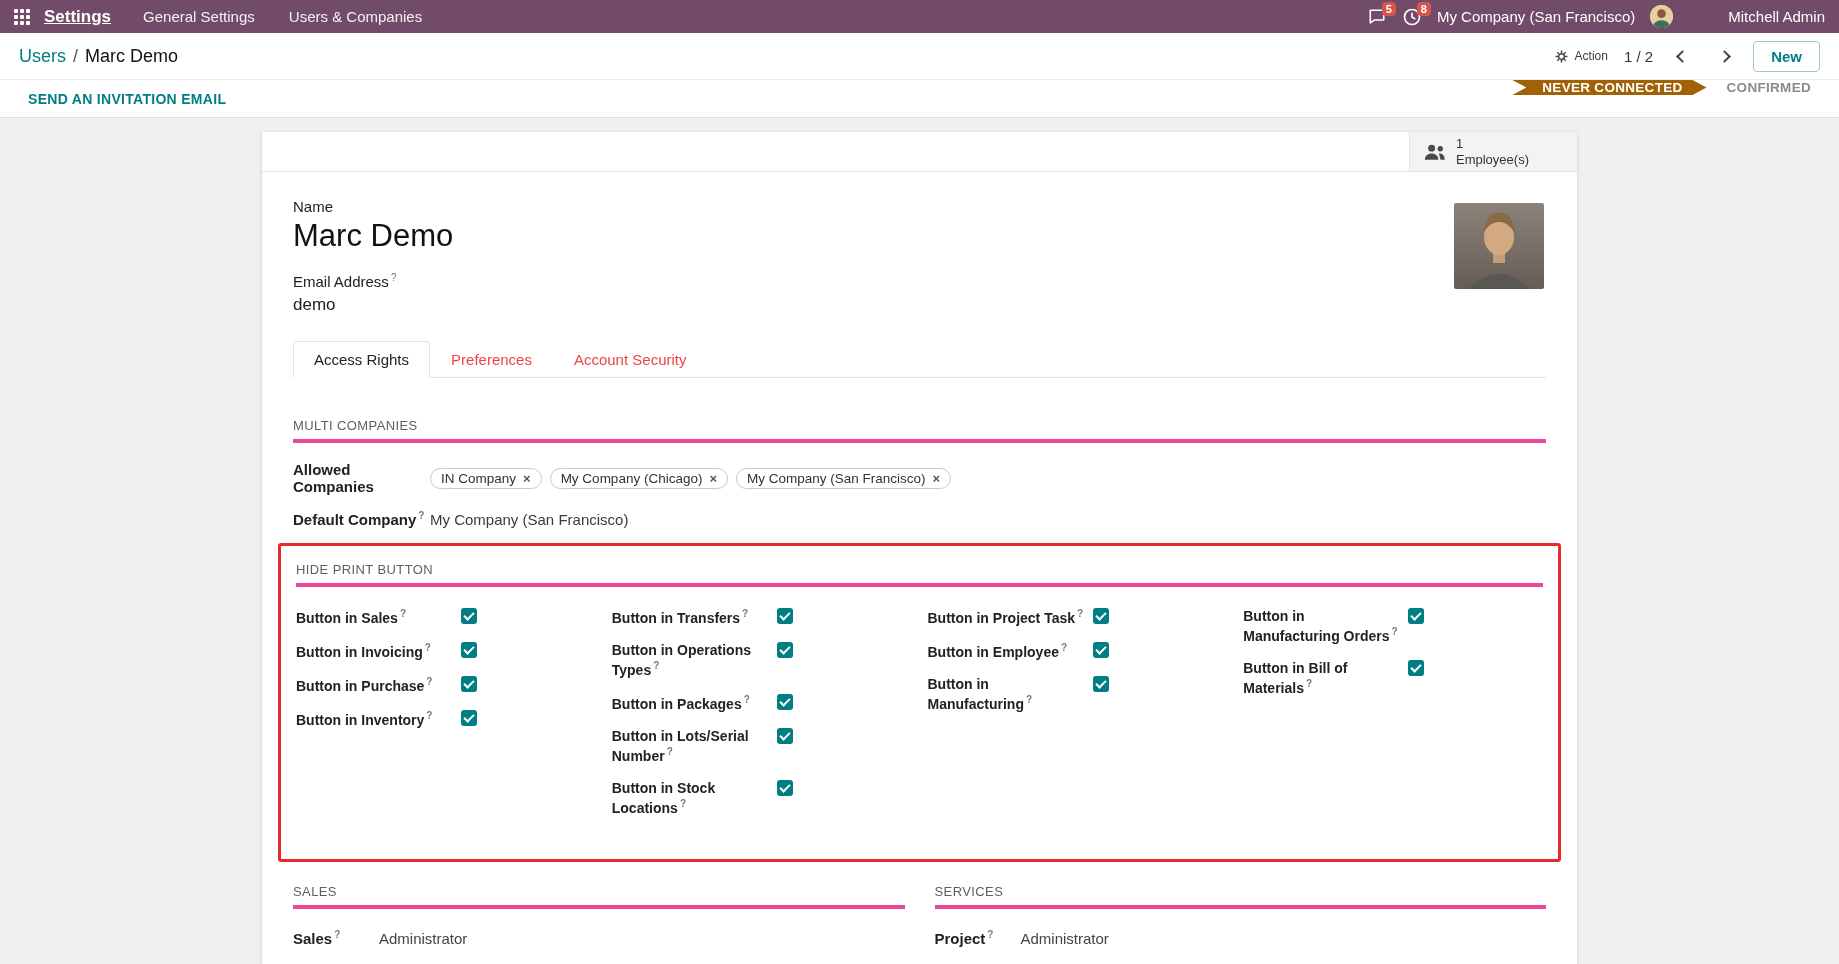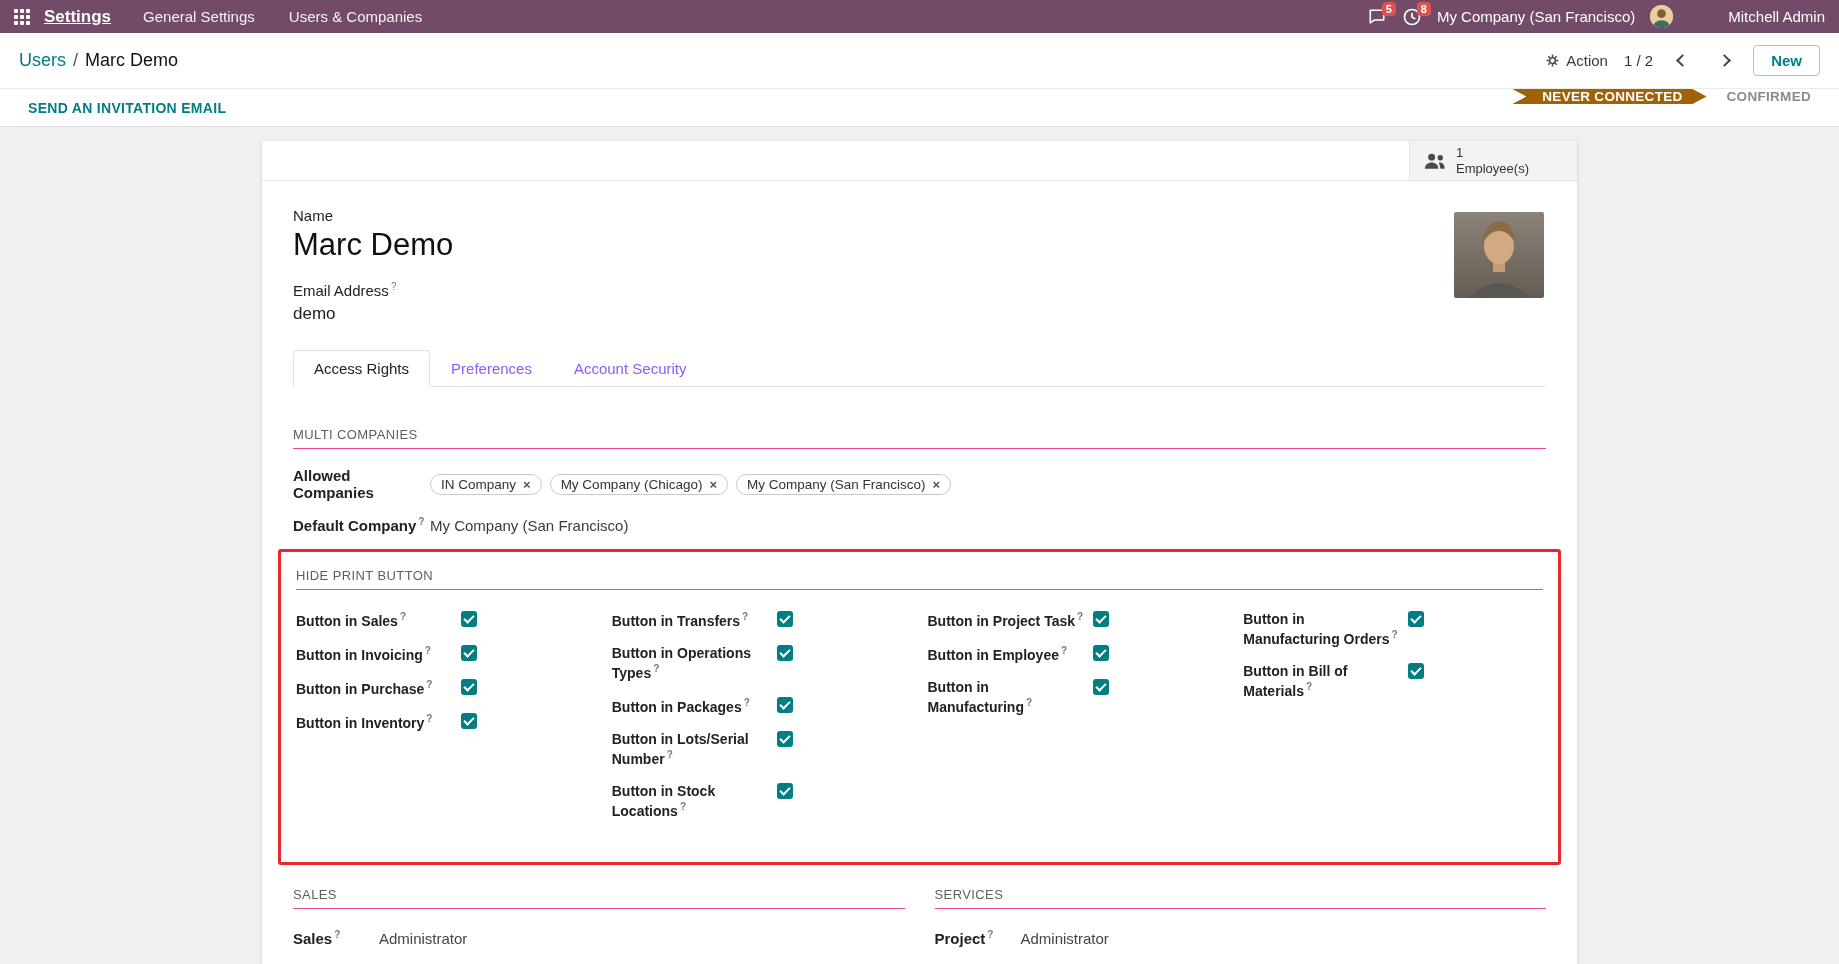--- a/index.html
+++ b/index.html
@@ -26,29 +26,29 @@
     position: absolute; top: -5px; right: -9px;
     background: #D9534F; color: #fff; font-size: 11px; font-weight: bold;
     border-radius: 4px; padding: 0 4px; line-height: 14px;
   }
   .tb-company { font-size: 15px; cursor: pointer; }
   .tb-avatar { width: 23px; height: 23px; border-radius: 50%; overflow: hidden; flex: none; cursor: pointer; background:#d8a268; }
   .tb-user { font-size: 15px; cursor: pointer; margin-left: 40px; }
 
   
   .controlpanel {
-    height: 56px; background: #fff; display: flex; align-items: center;
+    height: 47px; background: #fff; display: flex; align-items: center;
     padding: 0 19px; border-bottom: 1px solid #ebebeb;
   }
   .breadcrumb { font-size: 18px; display: flex; align-items: center; gap: 7px; }
   .bc-root { color: #017E84; cursor: pointer; }
   .bc-sep { color: #555; }
   .bc-current { color: #111; }
   .cp-right { margin-left: auto; display: flex; align-items: center; gap: 16px; }
-  .action-btn { display: inline-flex; align-items: center; gap: 6px; font-size: 15px; color: #3b3b3b; cursor: pointer; }
+  .action-btn { display: inline-flex; align-items: center; gap: 6px; font-size: 12px; color: #3b3b3b; cursor: pointer; }
   .pager { font-size: 15px; color: #333; }
   .pager-btn { width: 26px; height: 26px; display: inline-flex; align-items: center; justify-content: center; cursor: pointer; }
   .chev { display: inline-block; width: 9px; height: 9px; border-left: 2px solid #444; border-bottom: 2px solid #444; }
   .chev.left  { transform: rotate(45deg); }
   .chev.right { transform: rotate(225deg); }
   .new-btn {
     background: #fff; color: #017E84; font-size: 15px; font-weight: bold;
     border: 1px solid #9fc8cc; border-radius: 4px; padding: 6px 17px; cursor: pointer;
   }
 
@@ -91,32 +91,32 @@
 
   .field-label { font-size: 15px; color: #222; }
   .help { color: #777; font-size: 10px; margin-left: 2px; cursor: help; }
   .name-value { font-size: 31px; font-weight: 400; color: #111; margin: 3px 0 18px; }
   .email-block { margin-bottom: 6px; }
   .email-value { font-size: 17px; color: #222; margin-top: 5px; }
 
   
   .tabs { display: flex; border-bottom: 1px solid #dee2e6; margin-top: 26px; }
   .tab {
-    font-size: 15px; color: #8b5cf6; padding: 9px 20px; cursor: pointer;
+    font-size: 15px; color: #ef4444; padding: 9px 20px; cursor: pointer;
     border: 1px solid transparent; margin-bottom: -1px; border-radius: 4px 4px 0 0;
   }
   .tab.active {
     color: #222; background: #fff; border-color: #dee2e6 #dee2e6 #fff #dee2e6;
   }
   .tabpane { padding-top: 40px; }
 
   
   .sec-title {
     font-size: 13px; letter-spacing: .4px; color: #5f5f5f;
-    border-bottom: 1px solid #ec4899; padding-bottom: 6px;
+    border-bottom: 4px solid #ec4899; padding-bottom: 6px;
   }
   .mc-rows { margin-top: 18px; }
   .mc-row { display: flex; align-items: center; margin-bottom: 15px; }
   .mc-row .lbl { flex: 0 0 137px; font-size: 15px; font-weight: bold; color: #222; }
   .tags { display: flex; gap: 8px; flex-wrap: wrap; }
   .tag {
     display: inline-flex; align-items: center; gap: 7px;
     border: 1px solid #c9c9c9; border-radius: 12px; padding: 2px 10px;
     font-size: 13.5px; color: #333; background: #fff; cursor: pointer;
   }

